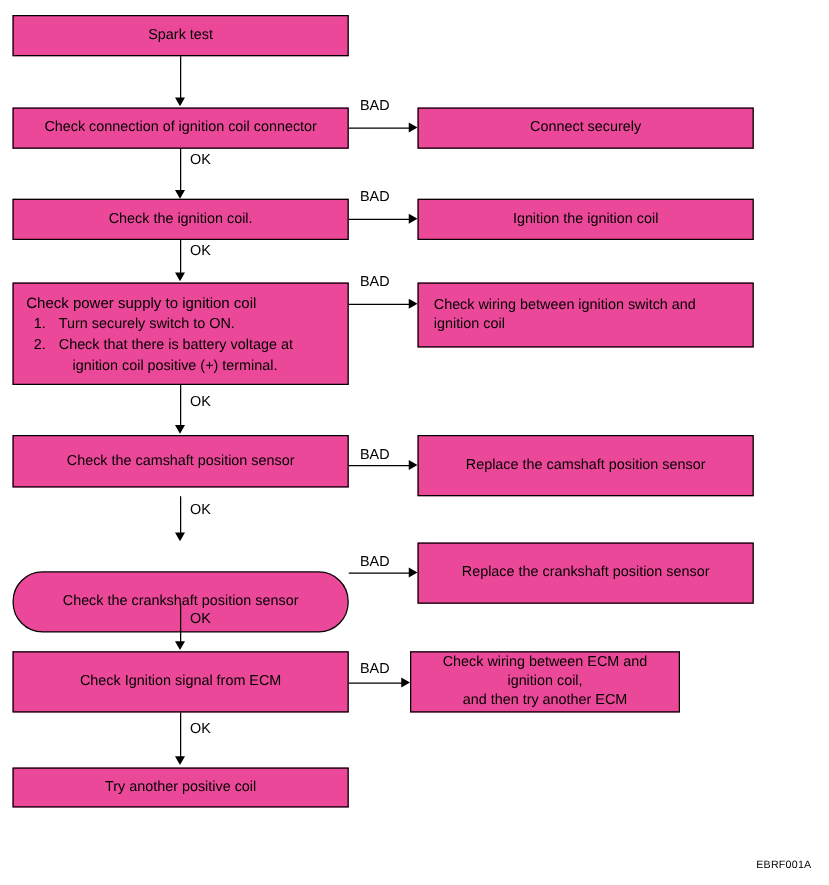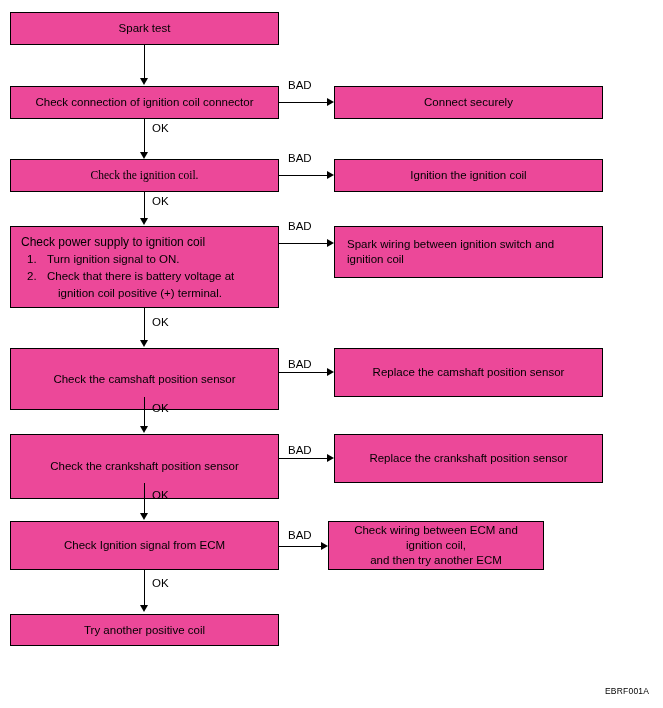--- a/index.html
+++ b/index.html
@@ -138,81 +138,81 @@
   <div class="edge-label" style="left:288px; top:79px;">BAD</div>
 
   <div class="node" style="left:334px; top:86px; width:269px; height:33px;">
     <span class="node-text">Connect securely</span>
   </div>
 
   <div class="vline" style="left:144px; top:119px; height:35px;"></div>
   <div class="arrow-down" style="left:140px; top:152px;"></div>
   <div class="edge-label" style="left:152px; top:122px;">OK</div>
 
-  <div class="node" style="left:10px; top:159px; width:269px; height:33px;font-family:Liberation Serif, serif;">
+  <div class="node" style="left:10px; top:159px; width:269px; height:33px;">
     <span class="node-text">Check the ignition coil.</span>
   </div>
 
   <div class="hline" style="left:279px; top:175px; width:50px;"></div>
   <div class="arrow-right" style="left:327px; top:171px;"></div>
   <div class="edge-label" style="left:288px; top:152px;">BAD</div>
 
   <div class="node" style="left:334px; top:159px; width:269px; height:33px;">
     <span class="node-text">Ignition the ignition coil</span>
   </div>
 
   <div class="vline" style="left:144px; top:192px; height:28px;"></div>
   <div class="arrow-down" style="left:140px; top:218px;"></div>
   <div class="edge-label" style="left:152px; top:195px;">OK</div>
 
   <div class="node steps" style="left:10px; top:226px; width:269px; height:82px;">
     <span class="steps-head">Check power supply to ignition coil</span>
     <ul class="steps-list">
       <li>
         <span class="num">1.</span>
-        <span class="body">Turn ignition signal to ON.</span>
+        <span class="body">Turn securely switch to ON.</span>
       </li>
       <li>
         <span class="num">2.</span>
         <span class="body">Check that there is battery voltage at</span>
         <span class="cont">ignition coil positive (+) terminal.</span>
       </li>
     </ul>
   </div>
 
   <div class="hline" style="left:279px; top:243px; width:50px;"></div>
   <div class="arrow-right" style="left:327px; top:239px;"></div>
   <div class="edge-label" style="left:288px; top:220px;">BAD</div>
 
   <div class="node align-left" style="left:334px; top:226px; width:269px; height:52px; padding-left:12px;">
-    <span class="node-text">Spark wiring between ignition switch and
+    <span class="node-text">Check wiring between ignition switch and
 ignition coil</span>
   </div>
 
   <div class="vline" style="left:144px; top:308px; height:33px;"></div>
   <div class="arrow-down" style="left:140px; top:340px;"></div>
   <div class="edge-label" style="left:152px; top:316px;">OK</div>
 
-  <div class="node" style="left:10px; top:348px; width:269px; height:62px;text-align:center;">
+  <div class="node" style="left:10px; top:348px; width:269px; height:42px;text-align:center;">
     <span class="node-text">Check the camshaft position sensor</span>
   </div>
 
   <div class="hline" style="left:279px; top:372px; width:50px;"></div>
   <div class="arrow-right" style="left:327px; top:368px;"></div>
   <div class="edge-label" style="left:288px; top:358px;">BAD</div>
 
   <div class="node" style="left:334px; top:348px; width:269px; height:49px;">
     <span class="node-text">Replace the camshaft position sensor</span>
   </div>
 
   <div class="vline" style="left:144px; top:397px; height:30px;"></div>
   <div class="arrow-down" style="left:140px; top:426px;"></div>
   <div class="edge-label" style="left:152px; top:402px;">OK</div>
 
-  <div class="node" style="left:10px; top:434px; width:269px; height:65px;">
+  <div class="node" style="left:10px; top:457px; width:269px; height:49px;border-radius:24px;">
     <span class="node-text">Check the crankshaft position sensor</span>
   </div>
 
   <div class="hline" style="left:279px; top:458px; width:50px;"></div>
   <div class="arrow-right" style="left:327px; top:454px;"></div>
   <div class="edge-label" style="left:288px; top:444px;">BAD</div>
 
   <div class="node" style="left:334px; top:434px; width:269px; height:49px;">
     <span class="node-text">Replace the crankshaft position sensor</span>
   </div>

